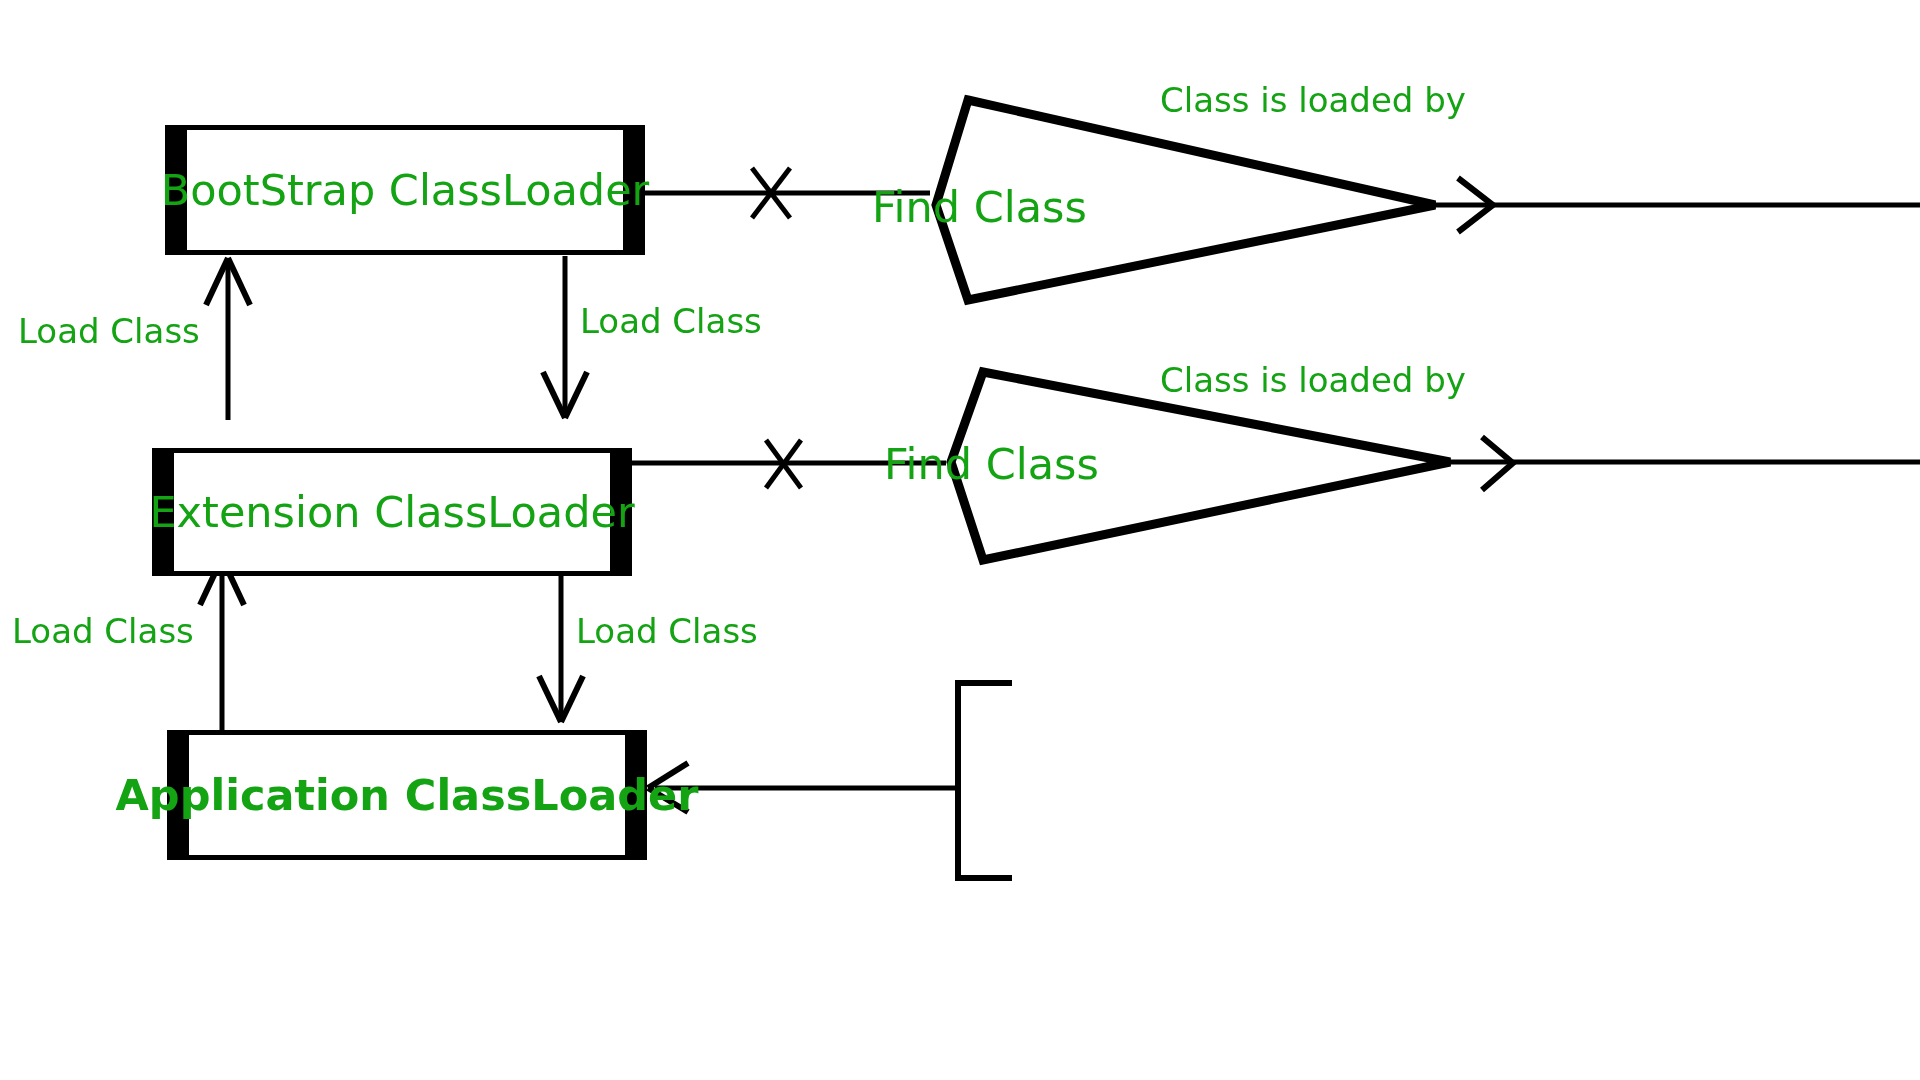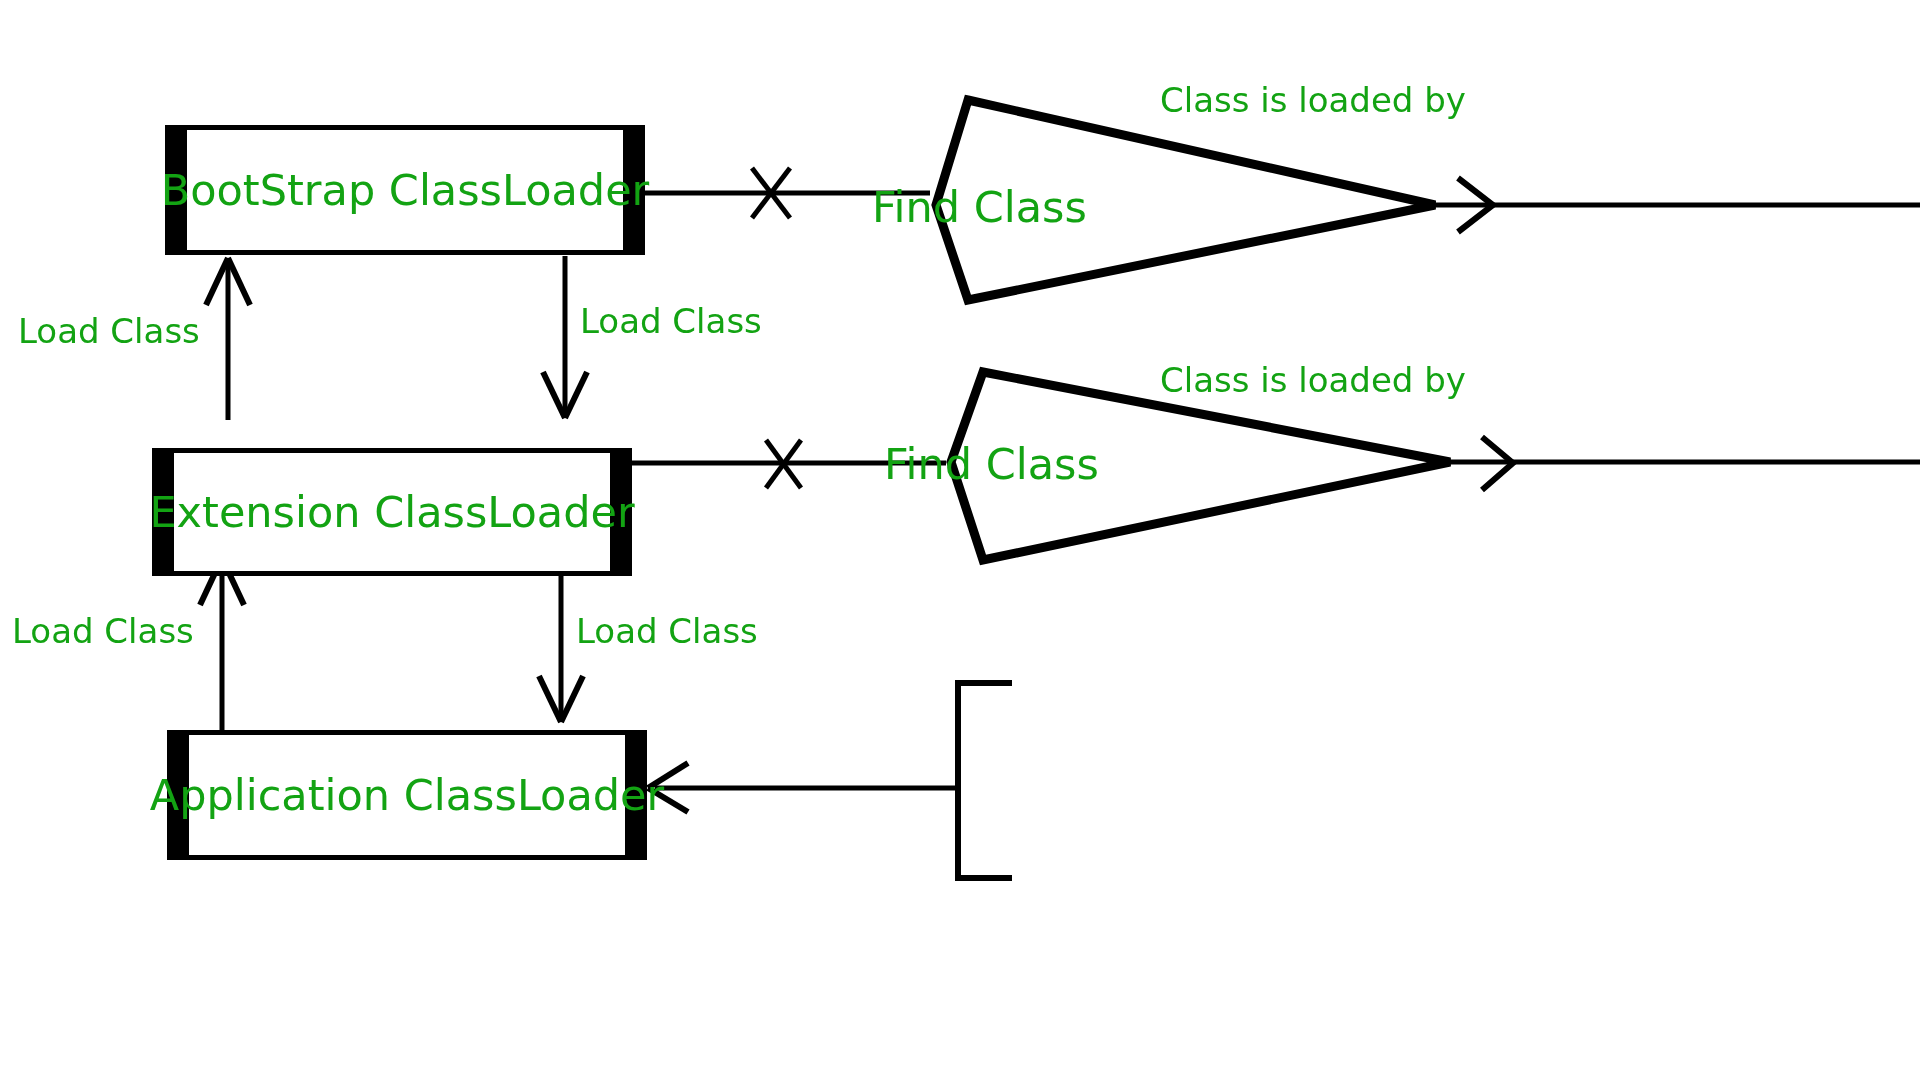--- a/index.html
+++ b/index.html
@@ -43,21 +43,21 @@
   .cl-label {
     color: #13a313;
     font-size: 43px;
     line-height: 1;
     white-space: nowrap;
     letter-spacing: 0px;
   }
 
   #box-bootstrap { left: 165px; top: 125px;  width: 480px; height: 130px; }
   #box-extension { left: 152px; top: 420px;  width: 480px; height: 128px; margin-top: 28px; }
-  #box-application{ left: 167px; top: 730px; width: 480px; height: 130px; }
+  #box-application{ left: 167px; top: 730px; width: 480px; height: 130px; font-weight: bold; }
 
   
   .txt {
     position: absolute;
     color: #13a313;
     font-size: 34px;
     line-height: 1.12;
     white-space: nowrap;
     z-index: 5;
   }

